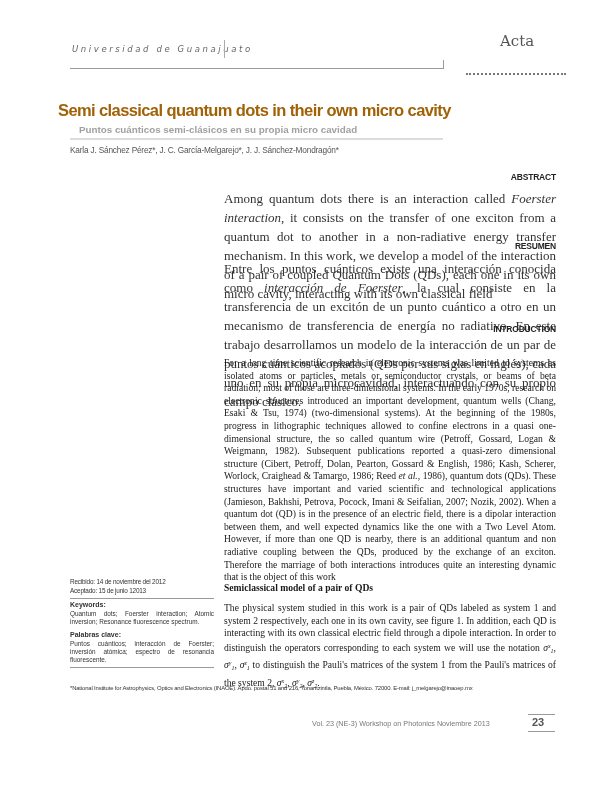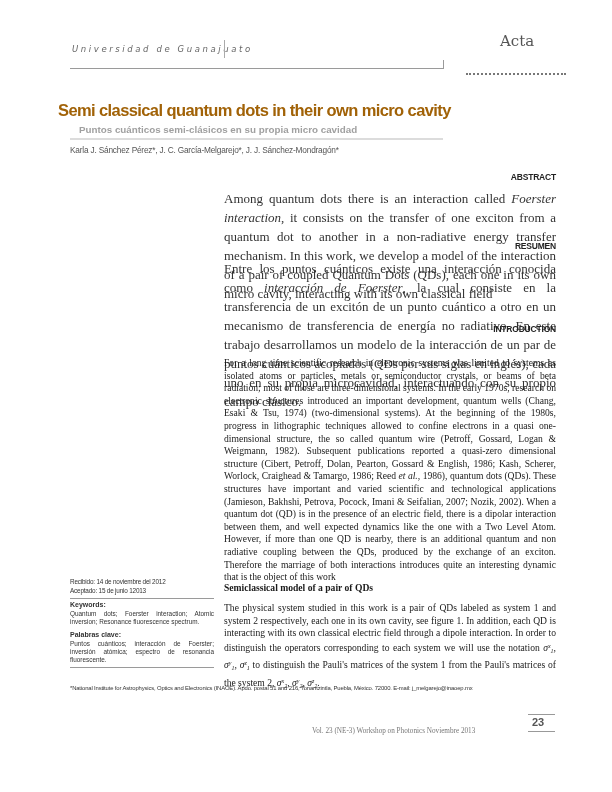--- a/index.html
+++ b/index.html
@@ -81,21 +81,21 @@
   }
 
   .footnote {
     left: 70px; top: 685px;
     font-family: "Liberation Sans", sans-serif; font-size: 5.9px; color: #333; letter-spacing: -0.15px;
   }
 
   
   .footer-text {
     left: 312px; top: 719px;
-    font-family: Liberation Serif, serif; font-size: 7.2px; color: #777; margin-top: 8px;
+    font-family: Liberation Sans, sans-serif; font-size: 7.2px; color: #777;
   }
   .page-num {
     left: 532px; top: 716px;
     font-family: "Liberation Sans", sans-serif; font-weight: bold; font-size: 11px; color: #555;
   }
   .page-num-line-top { left: 528px; top: 714px; width: 27px; height: 1px; background: #999; }
   .page-num-line-bot { left: 528px; top: 731px; width: 27px; height: 1px; background: #999; }
   .sub { font-size: 6px; vertical-align: -2px; }
   .sup { font-size: 6px; vertical-align: 3px; }
 </style>

